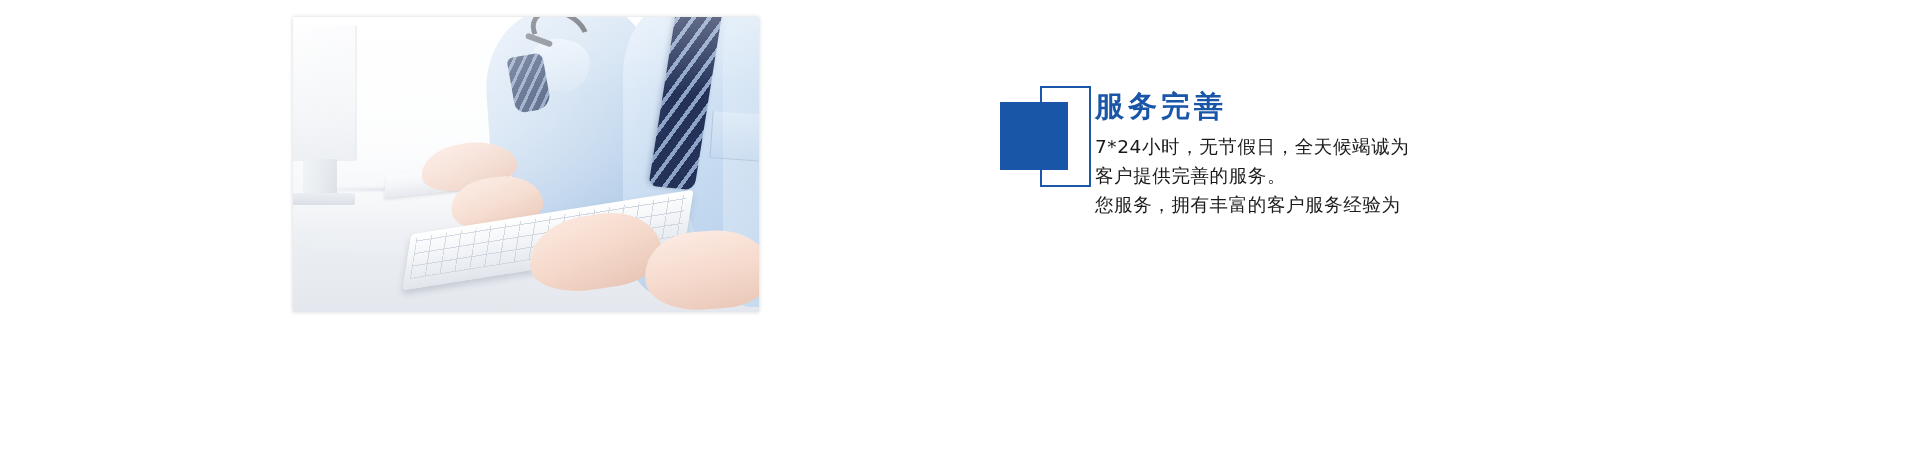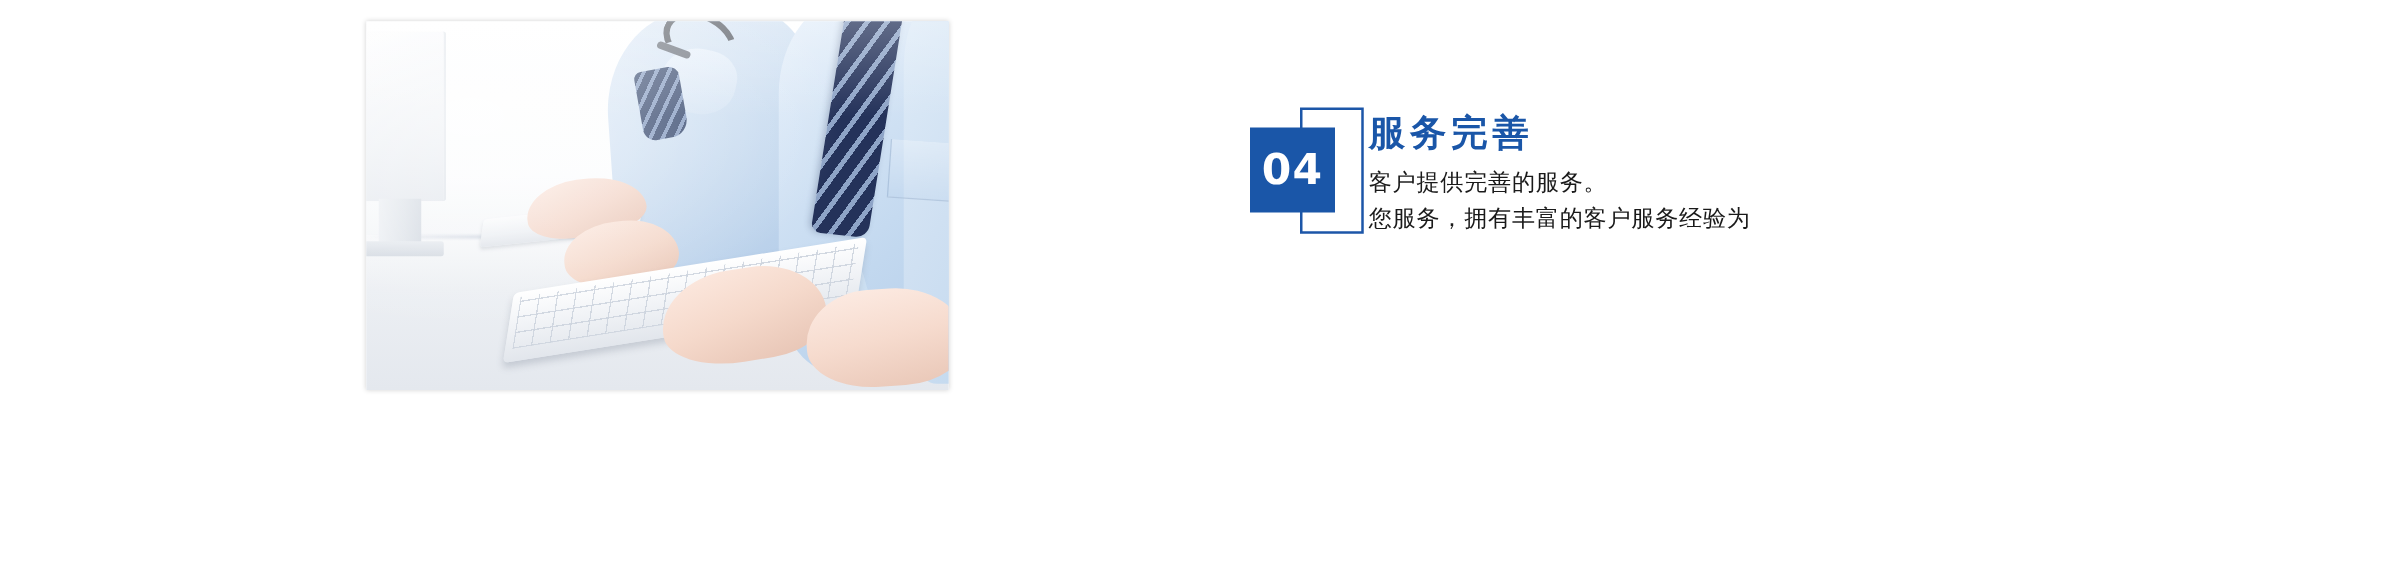--- a/index.html
+++ b/index.html
@@ -423,25 +423,25 @@
 
       <div class="photo-vignette"></div>
     </div>
   </div>
 
   <div class="content">
 
     <div class="badge">
       <div class="badge-outline"></div>
       <div class="badge-square"></div>
-      <div class="badge-number">04</div>
     </div>
 
     <div class="text-col">
       <h2 class="headline">服务完善</h2>
       <p class="body-text">
+        <span class="ln">7*24小时，无节假日，全天候竭诚为</span>
         <span class="ln">客户提供完善的服务。</span>
         <span class="ln">您服务，拥有丰富的客户服务经验为</span>
       </p>
     </div>
 
   </div>
 </div>
 
 </body></html>

